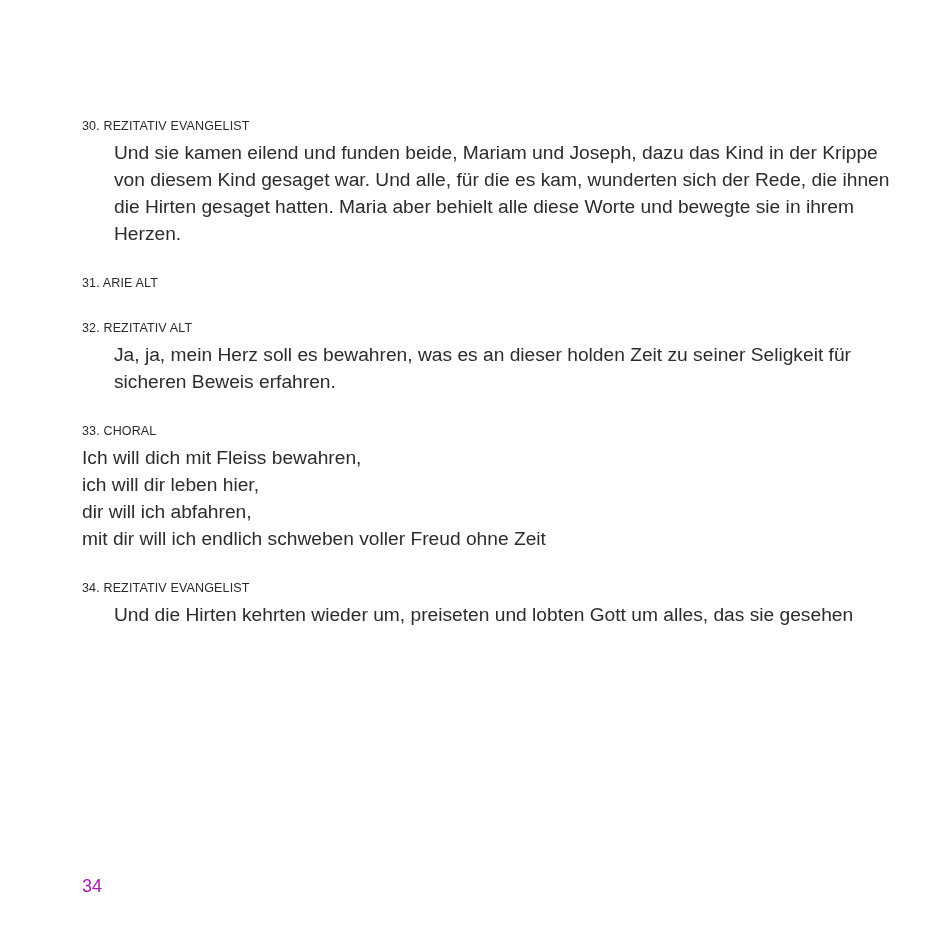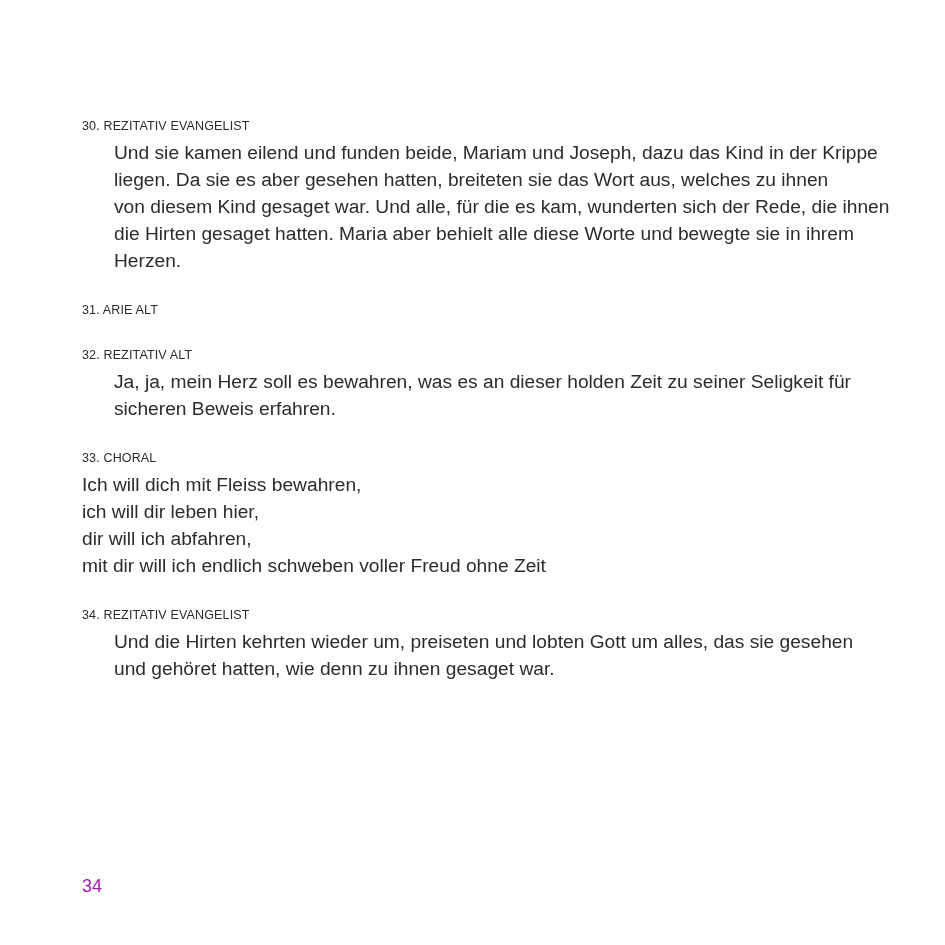--- a/index.html
+++ b/index.html
@@ -82,21 +82,20 @@
 <body>
 
 <div class="page">
 
   <div class="content">
 
     <div class="section">
       <div class="sec-heading">30. REZITATIV EVANGELIST</div>
       <div class="sec-body prose">
         <span class="ln">Und sie kamen eilend und funden beide, Mariam und Joseph, dazu das Kind in der Krippe</span>
-        <span class="ln">liegen. Da sie es aber gesehen hatten, breiteten sie das Wort aus, welches zu ihnen</span>
         <span class="ln">von diesem Kind gesaget war. Und alle, für die es kam, wunderten sich der Rede, die ihnen</span>
         <span class="ln">die Hirten gesaget hatten. Maria aber behielt alle diese Worte und bewegte sie in ihrem</span>
         <span class="ln">Herzen.</span>
       </div>
     </div>
 
     <div class="section">
       <div class="sec-heading">31. ARIE ALT</div>
     </div>
 
@@ -115,21 +114,20 @@
         <span class="ln">ich will dir leben hier,</span>
         <span class="ln">dir will ich abfahren,</span>
         <span class="ln">mit dir will ich endlich schweben voller Freud ohne Zeit</span>
       </div>
     </div>
 
     <div class="section">
       <div class="sec-heading">34. REZITATIV EVANGELIST</div>
       <div class="sec-body prose">
         <span class="ln">Und die Hirten kehrten wieder um, preiseten und lobten Gott um alles, das sie gesehen</span>
-        <span class="ln">und gehöret hatten, wie denn zu ihnen gesaget war.</span>
       </div>
     </div>
 
   </div>
 
   <div class="page-number">34</div>
 
 </div>
 
 </body></html>

